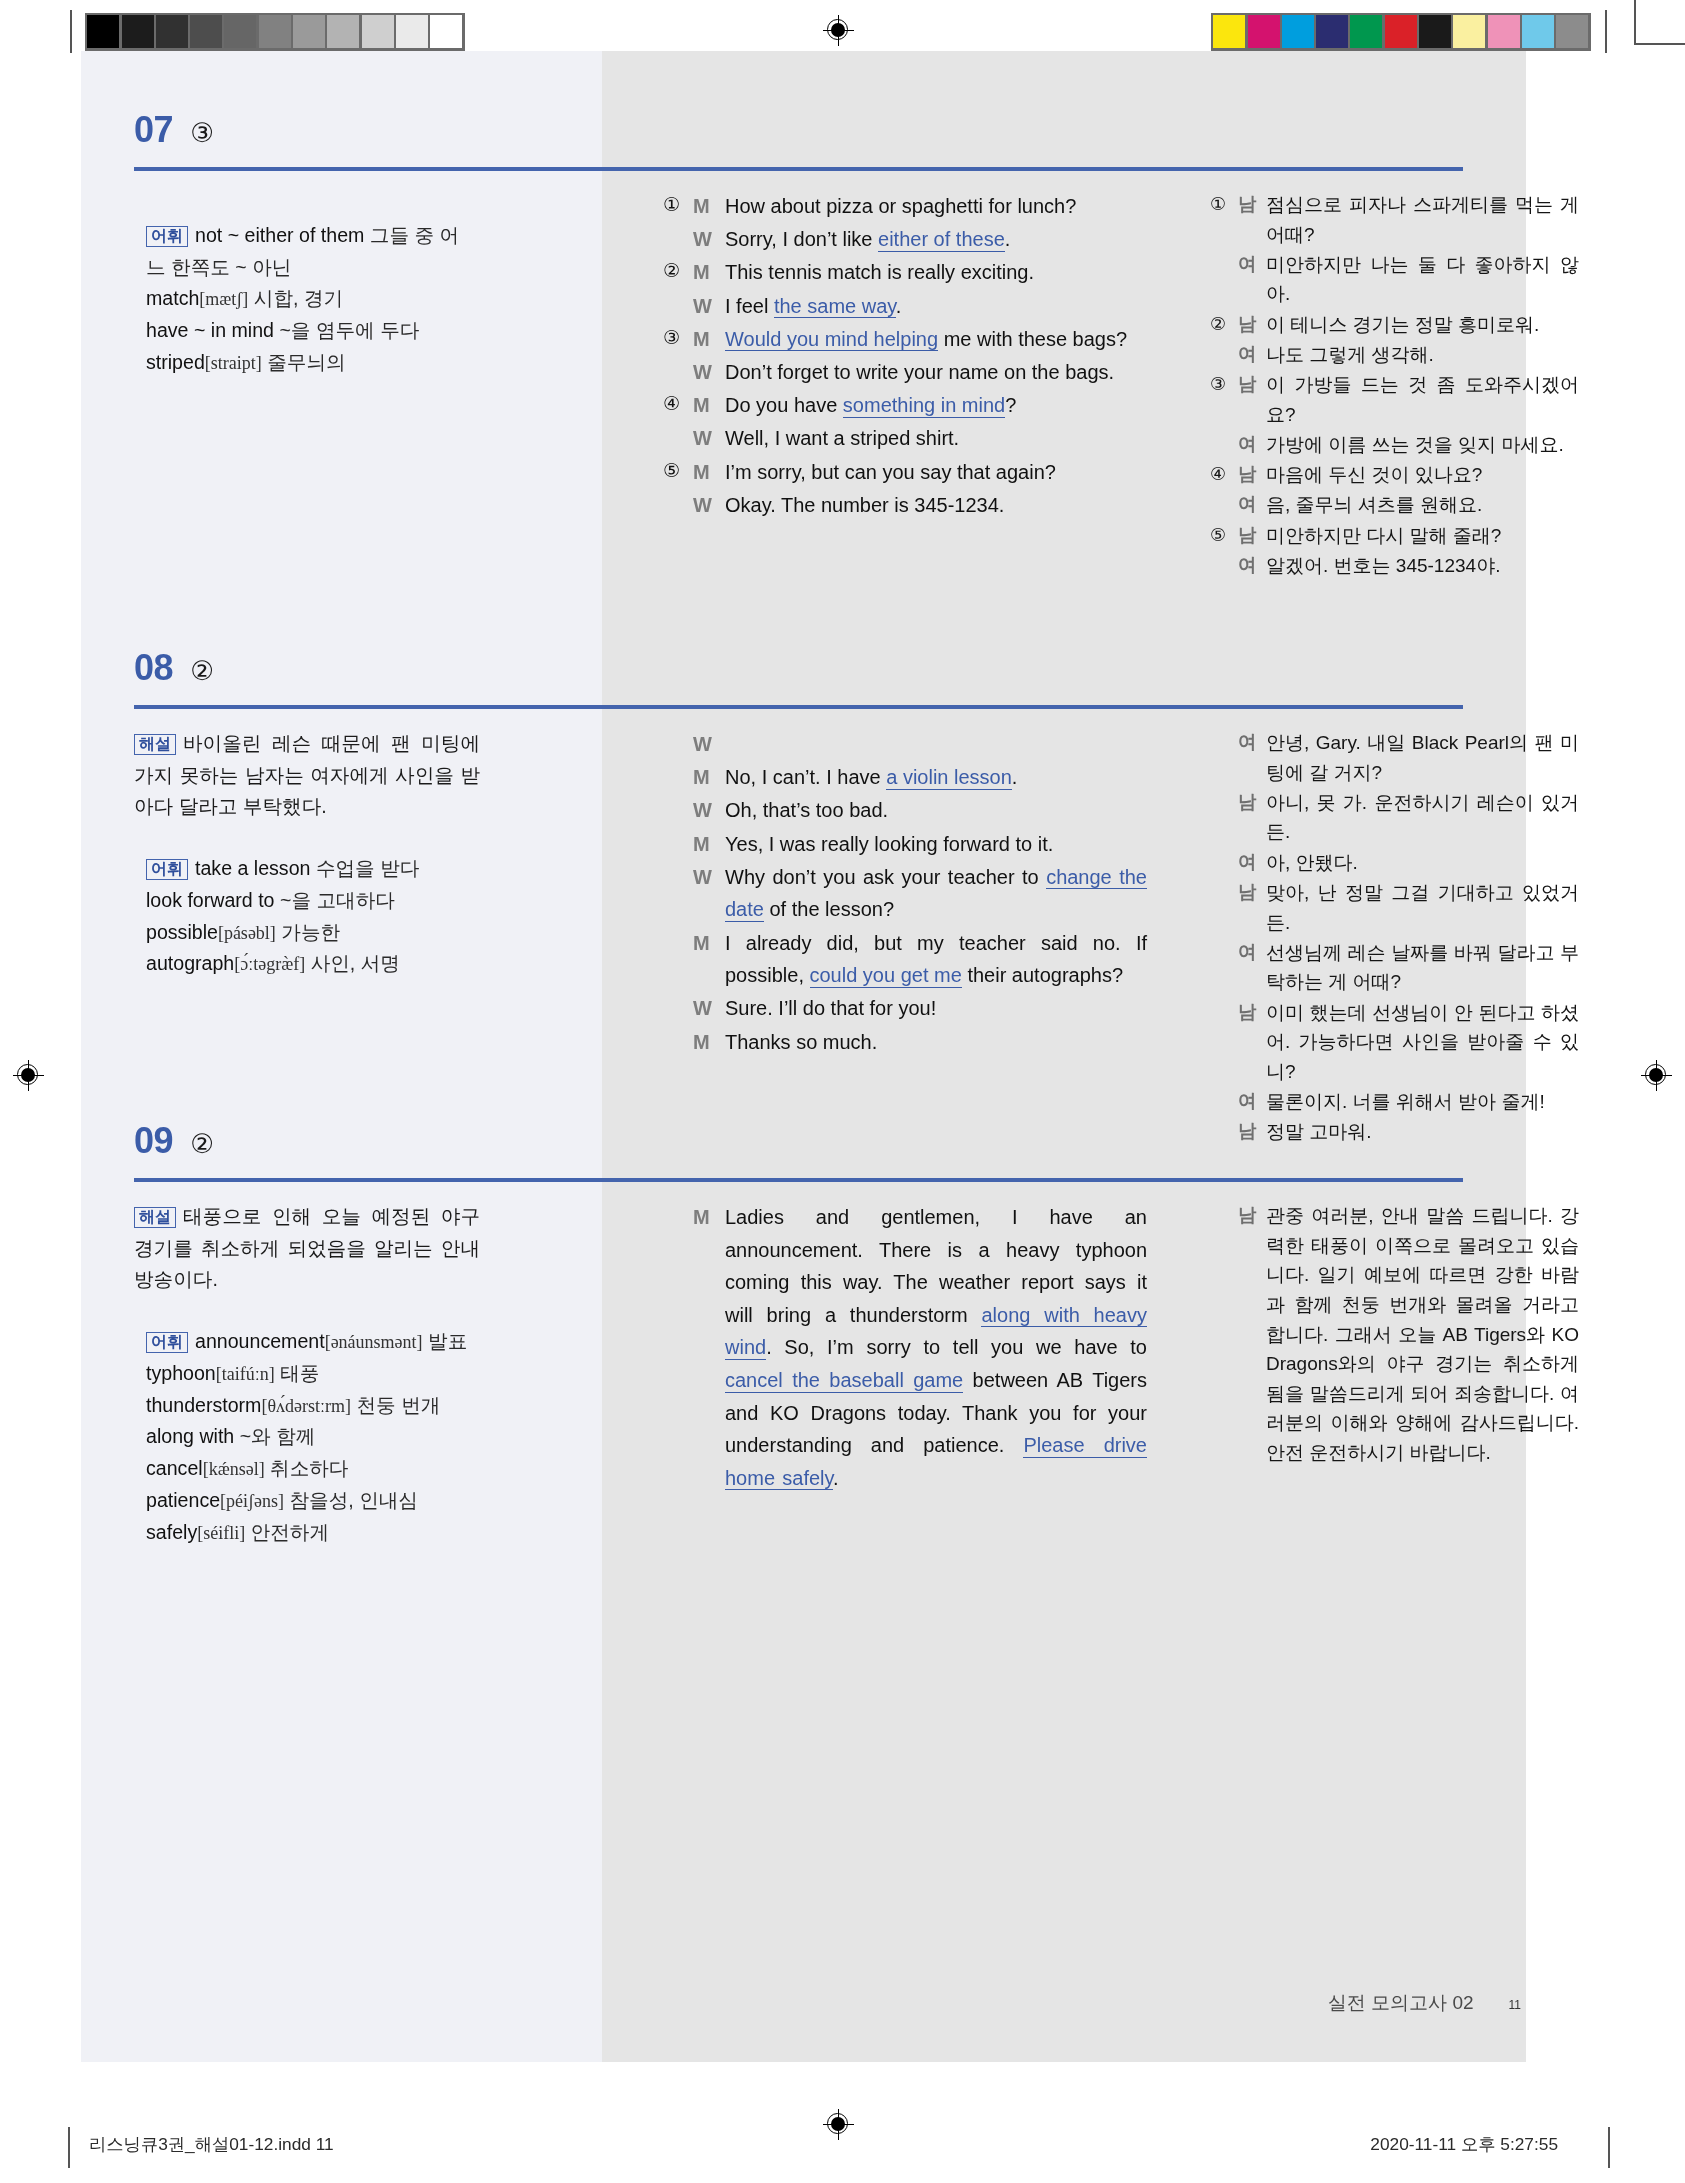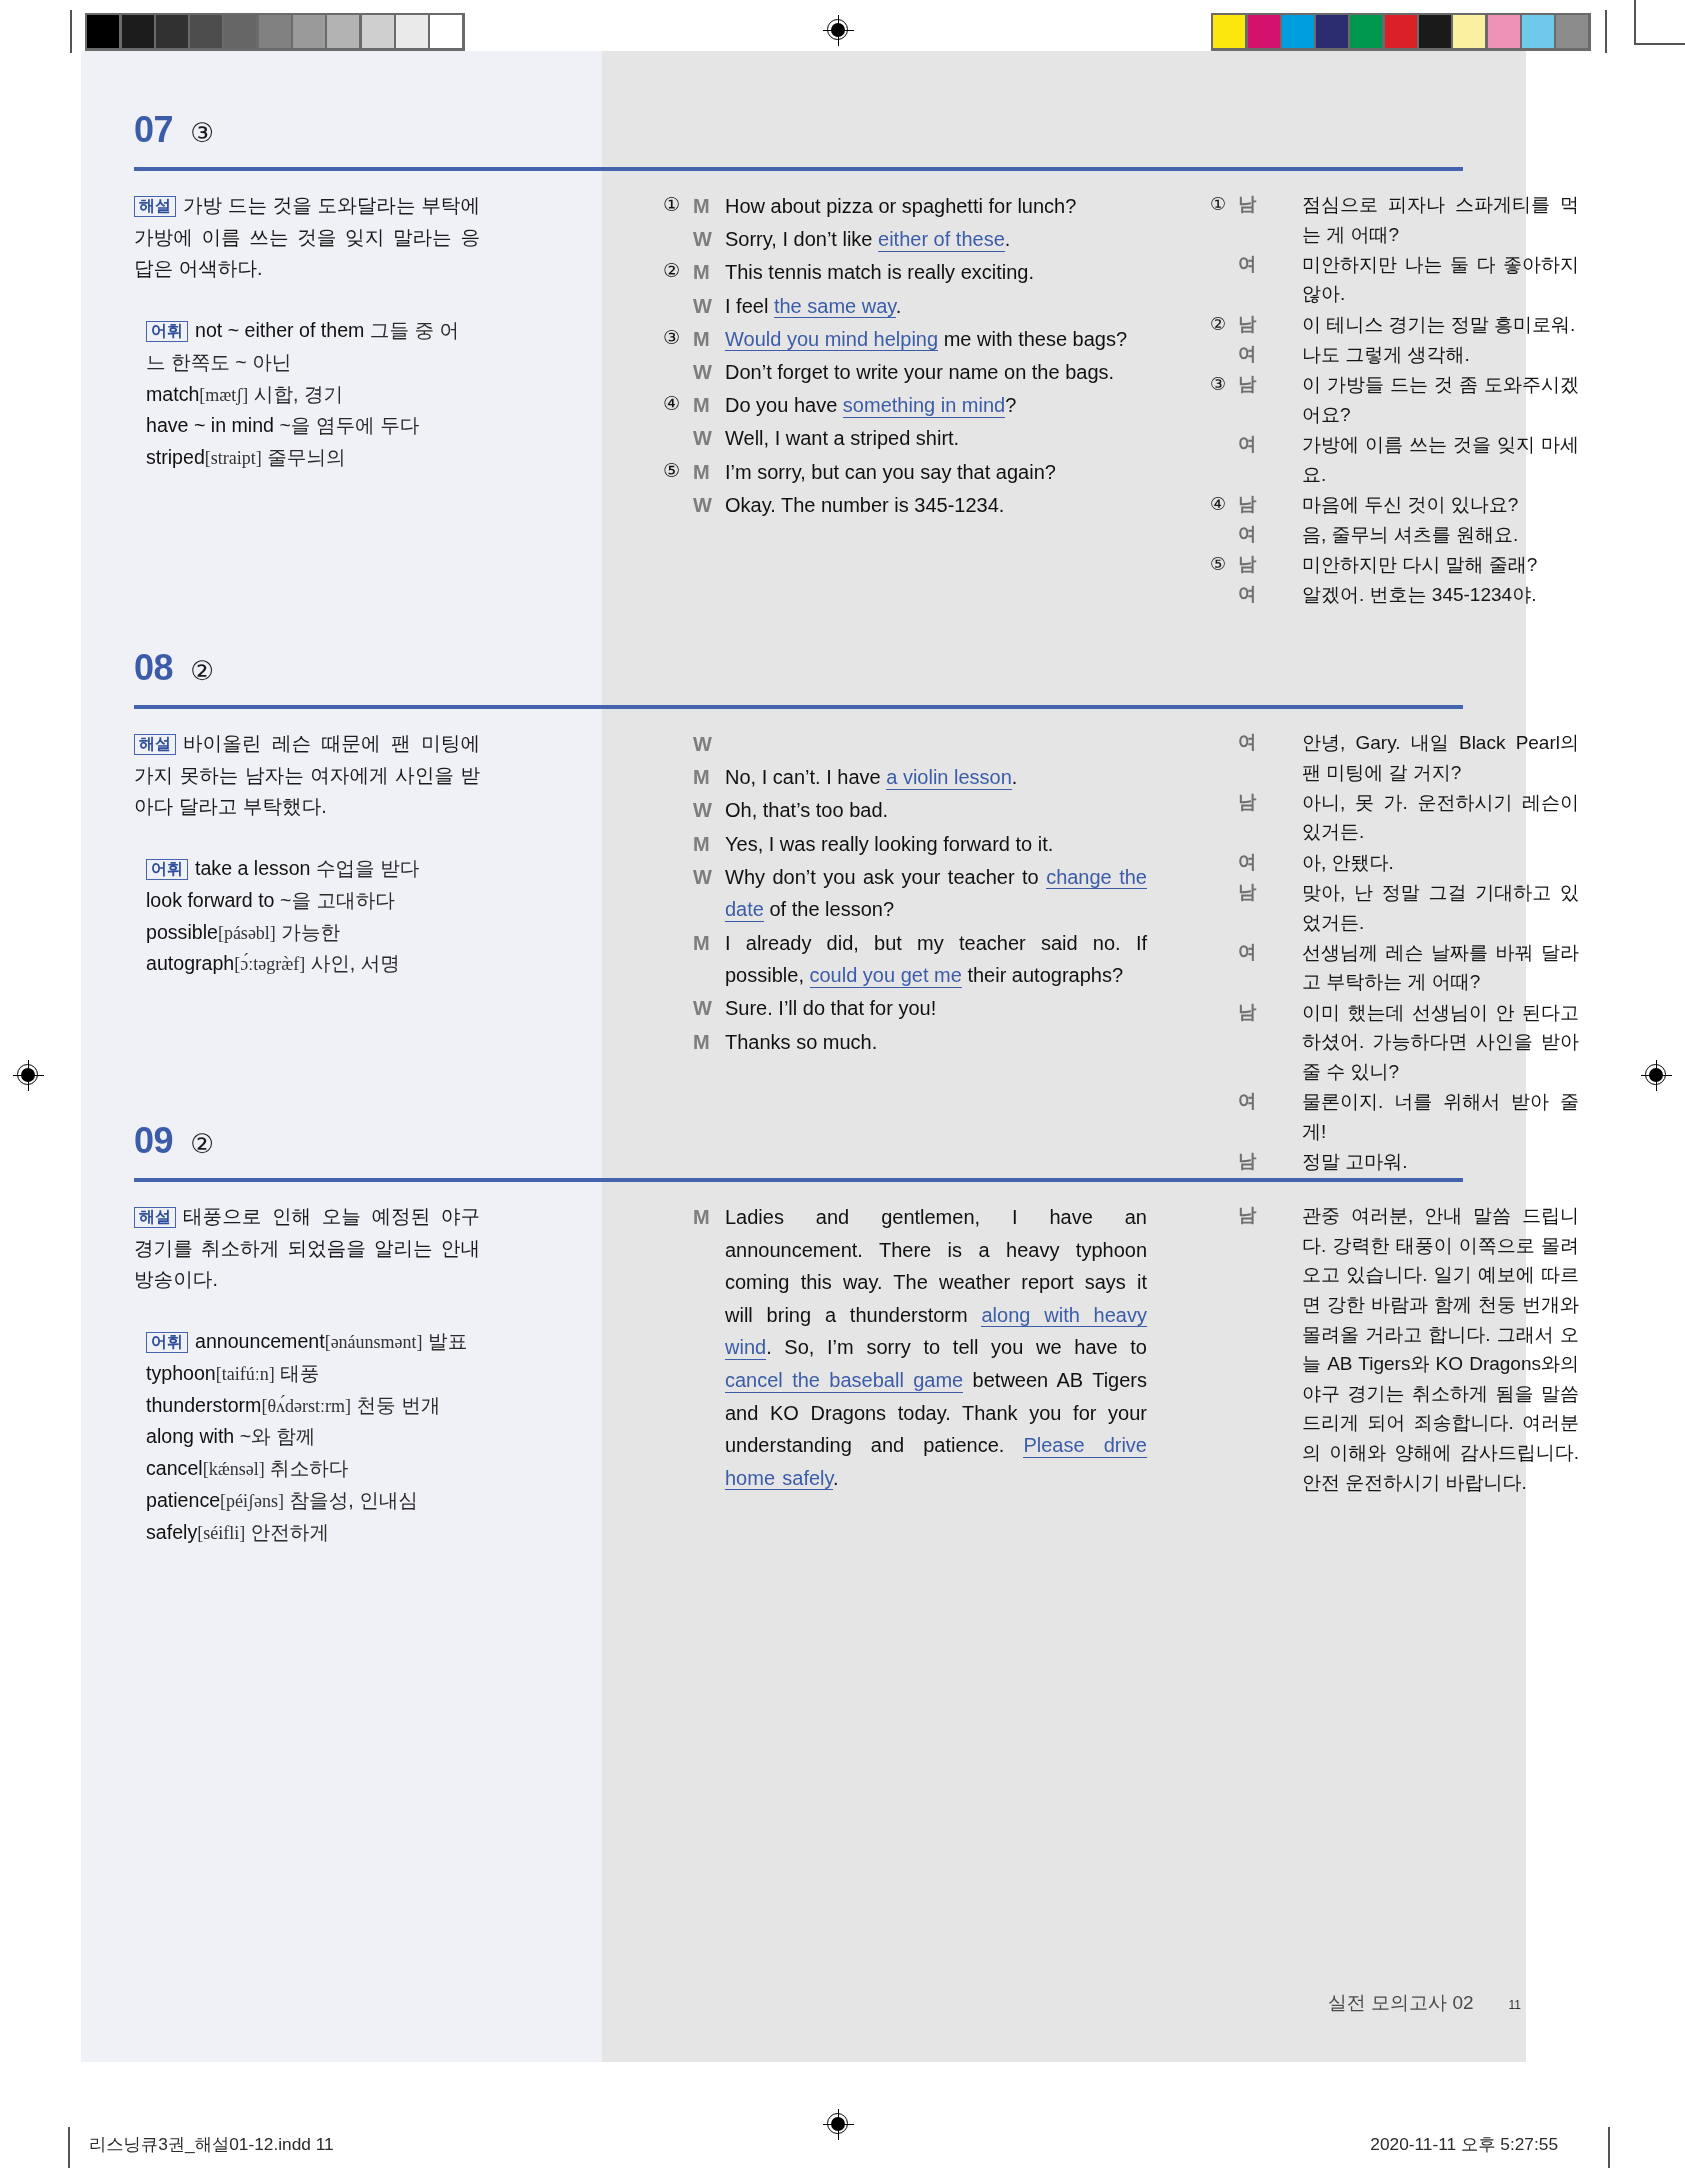--- a/index.html
+++ b/index.html
@@ -230,21 +230,20 @@
     width: 28px;
     flex: 0 0 28px;
     font-weight: bold;
     color: #6f6f6f;
     font-size: 18.4px;
   }
   .tr-text {
     flex: 1 1 auto;
     text-align: justify;
     text-justify: inter-word;
-    margin-left: 36px;
   }
 
   
   .page-footer {
     position: absolute;
     left: 933px;
     top: 1939px;
     width: 507px;
     display: flex;
     justify-content: flex-end;
@@ -335,21 +334,20 @@
   <div class="sidebar-tint"></div>
   <div class="content" id="content">
       <div class="qblock" style="top: 58px;">
         <div class="qhead">
           <span class="qnum">07</span>
           <span class="qans">③</span>
         </div>
         <div class="qrule" style="top: 58px; background: rgb(68, 100, 173);"></div>
         <div class="qcols" style="top: 81px;">
           <div class="col-explain">
-            <p class="explain-text"><span class="tag">해설</span><span>가방 드는 것을 도와달라는 부탁에 가방에 이름 쓰는 것을 잊지 말라는 응답은 어색하다.</span></p>
             <p class="vocab-block"><span class="tag">어휘</span><span class="vocab-en">not ~ either of them</span><span class="vocab-kr"> 그들 중 어느 한쪽도 ~ 아닌</span><br><span class="vocab-en">match</span><span class="vocab-ipa">[mætʃ]</span><span class="vocab-kr"> 시합, 경기</span><br><span class="vocab-en">have ~ in mind</span><span class="vocab-kr"> ~을 염두에 두다</span><br><span class="vocab-en">striped</span><span class="vocab-ipa">[straipt]</span><span class="vocab-kr"> 줄무늬의</span></p>
           </div>
           <div class="col-script">
             <div class="script-line">
               <span class="opt-marker">①</span>
               <span class="spk">M</span>
               <span class="utter"><span>How about pizza or spaghetti for lunch?</span></span>
             </div>
             <div class="script-line">
               <span class="opt-marker"></span>

